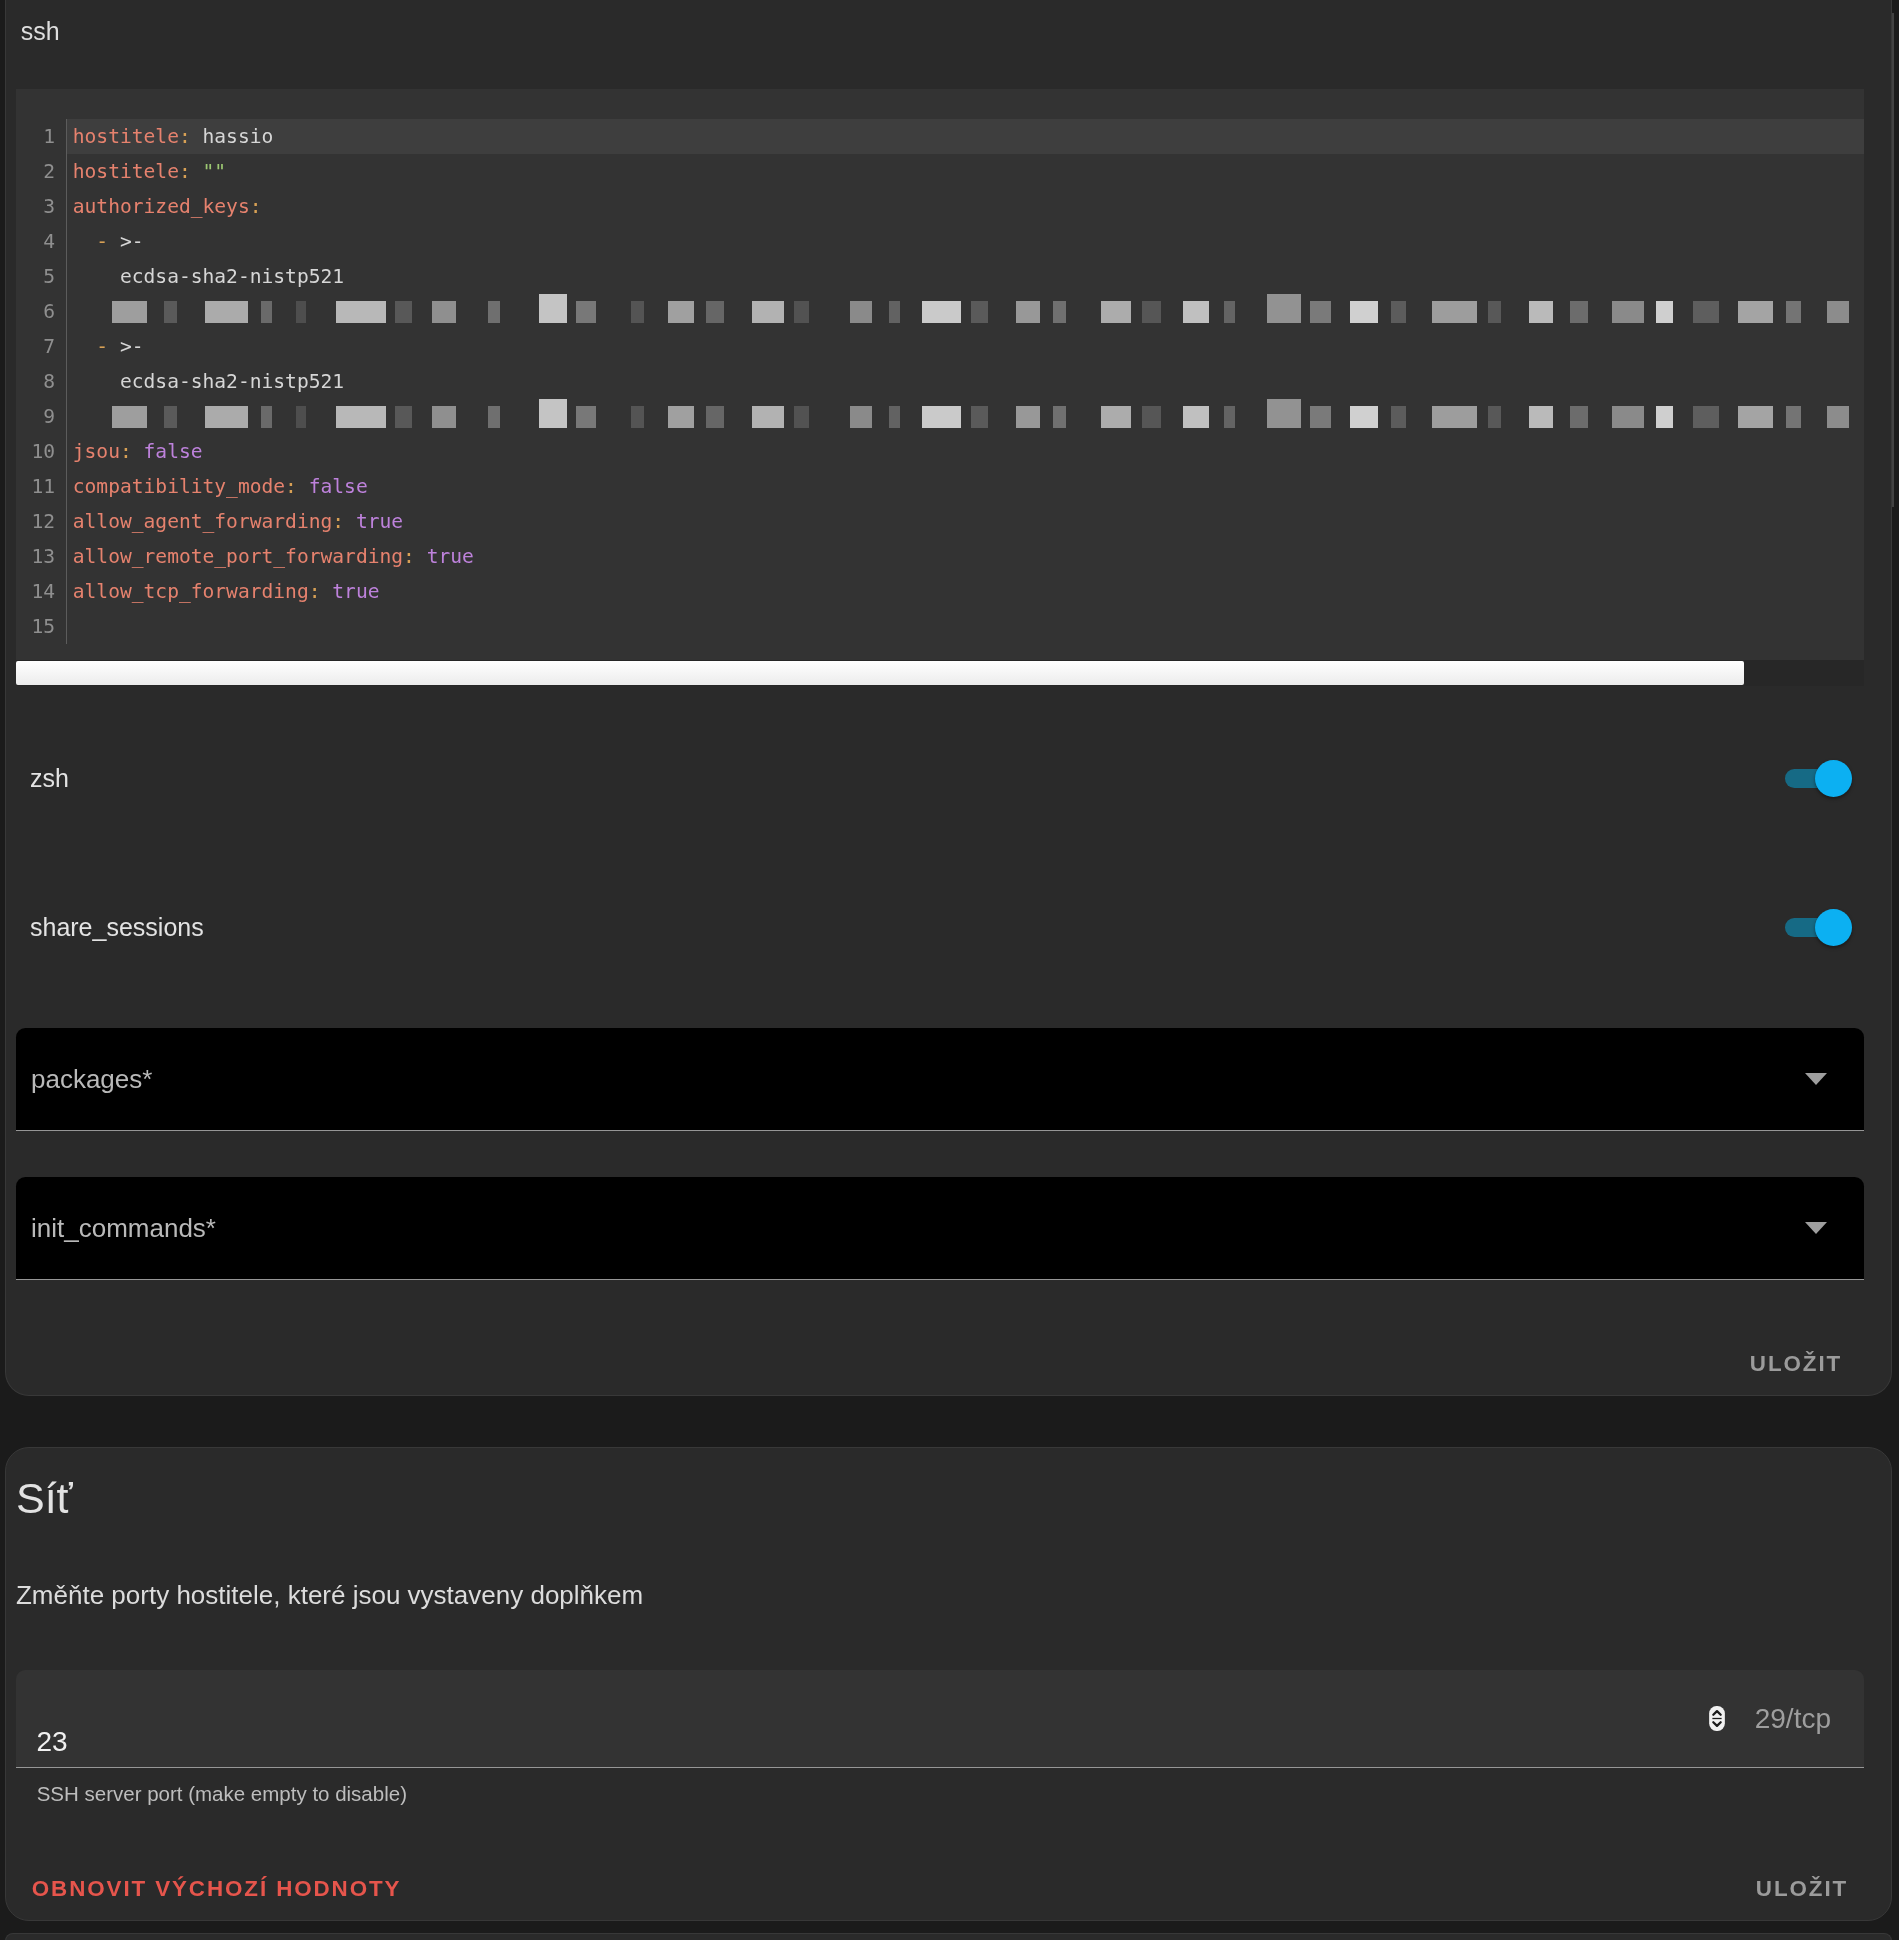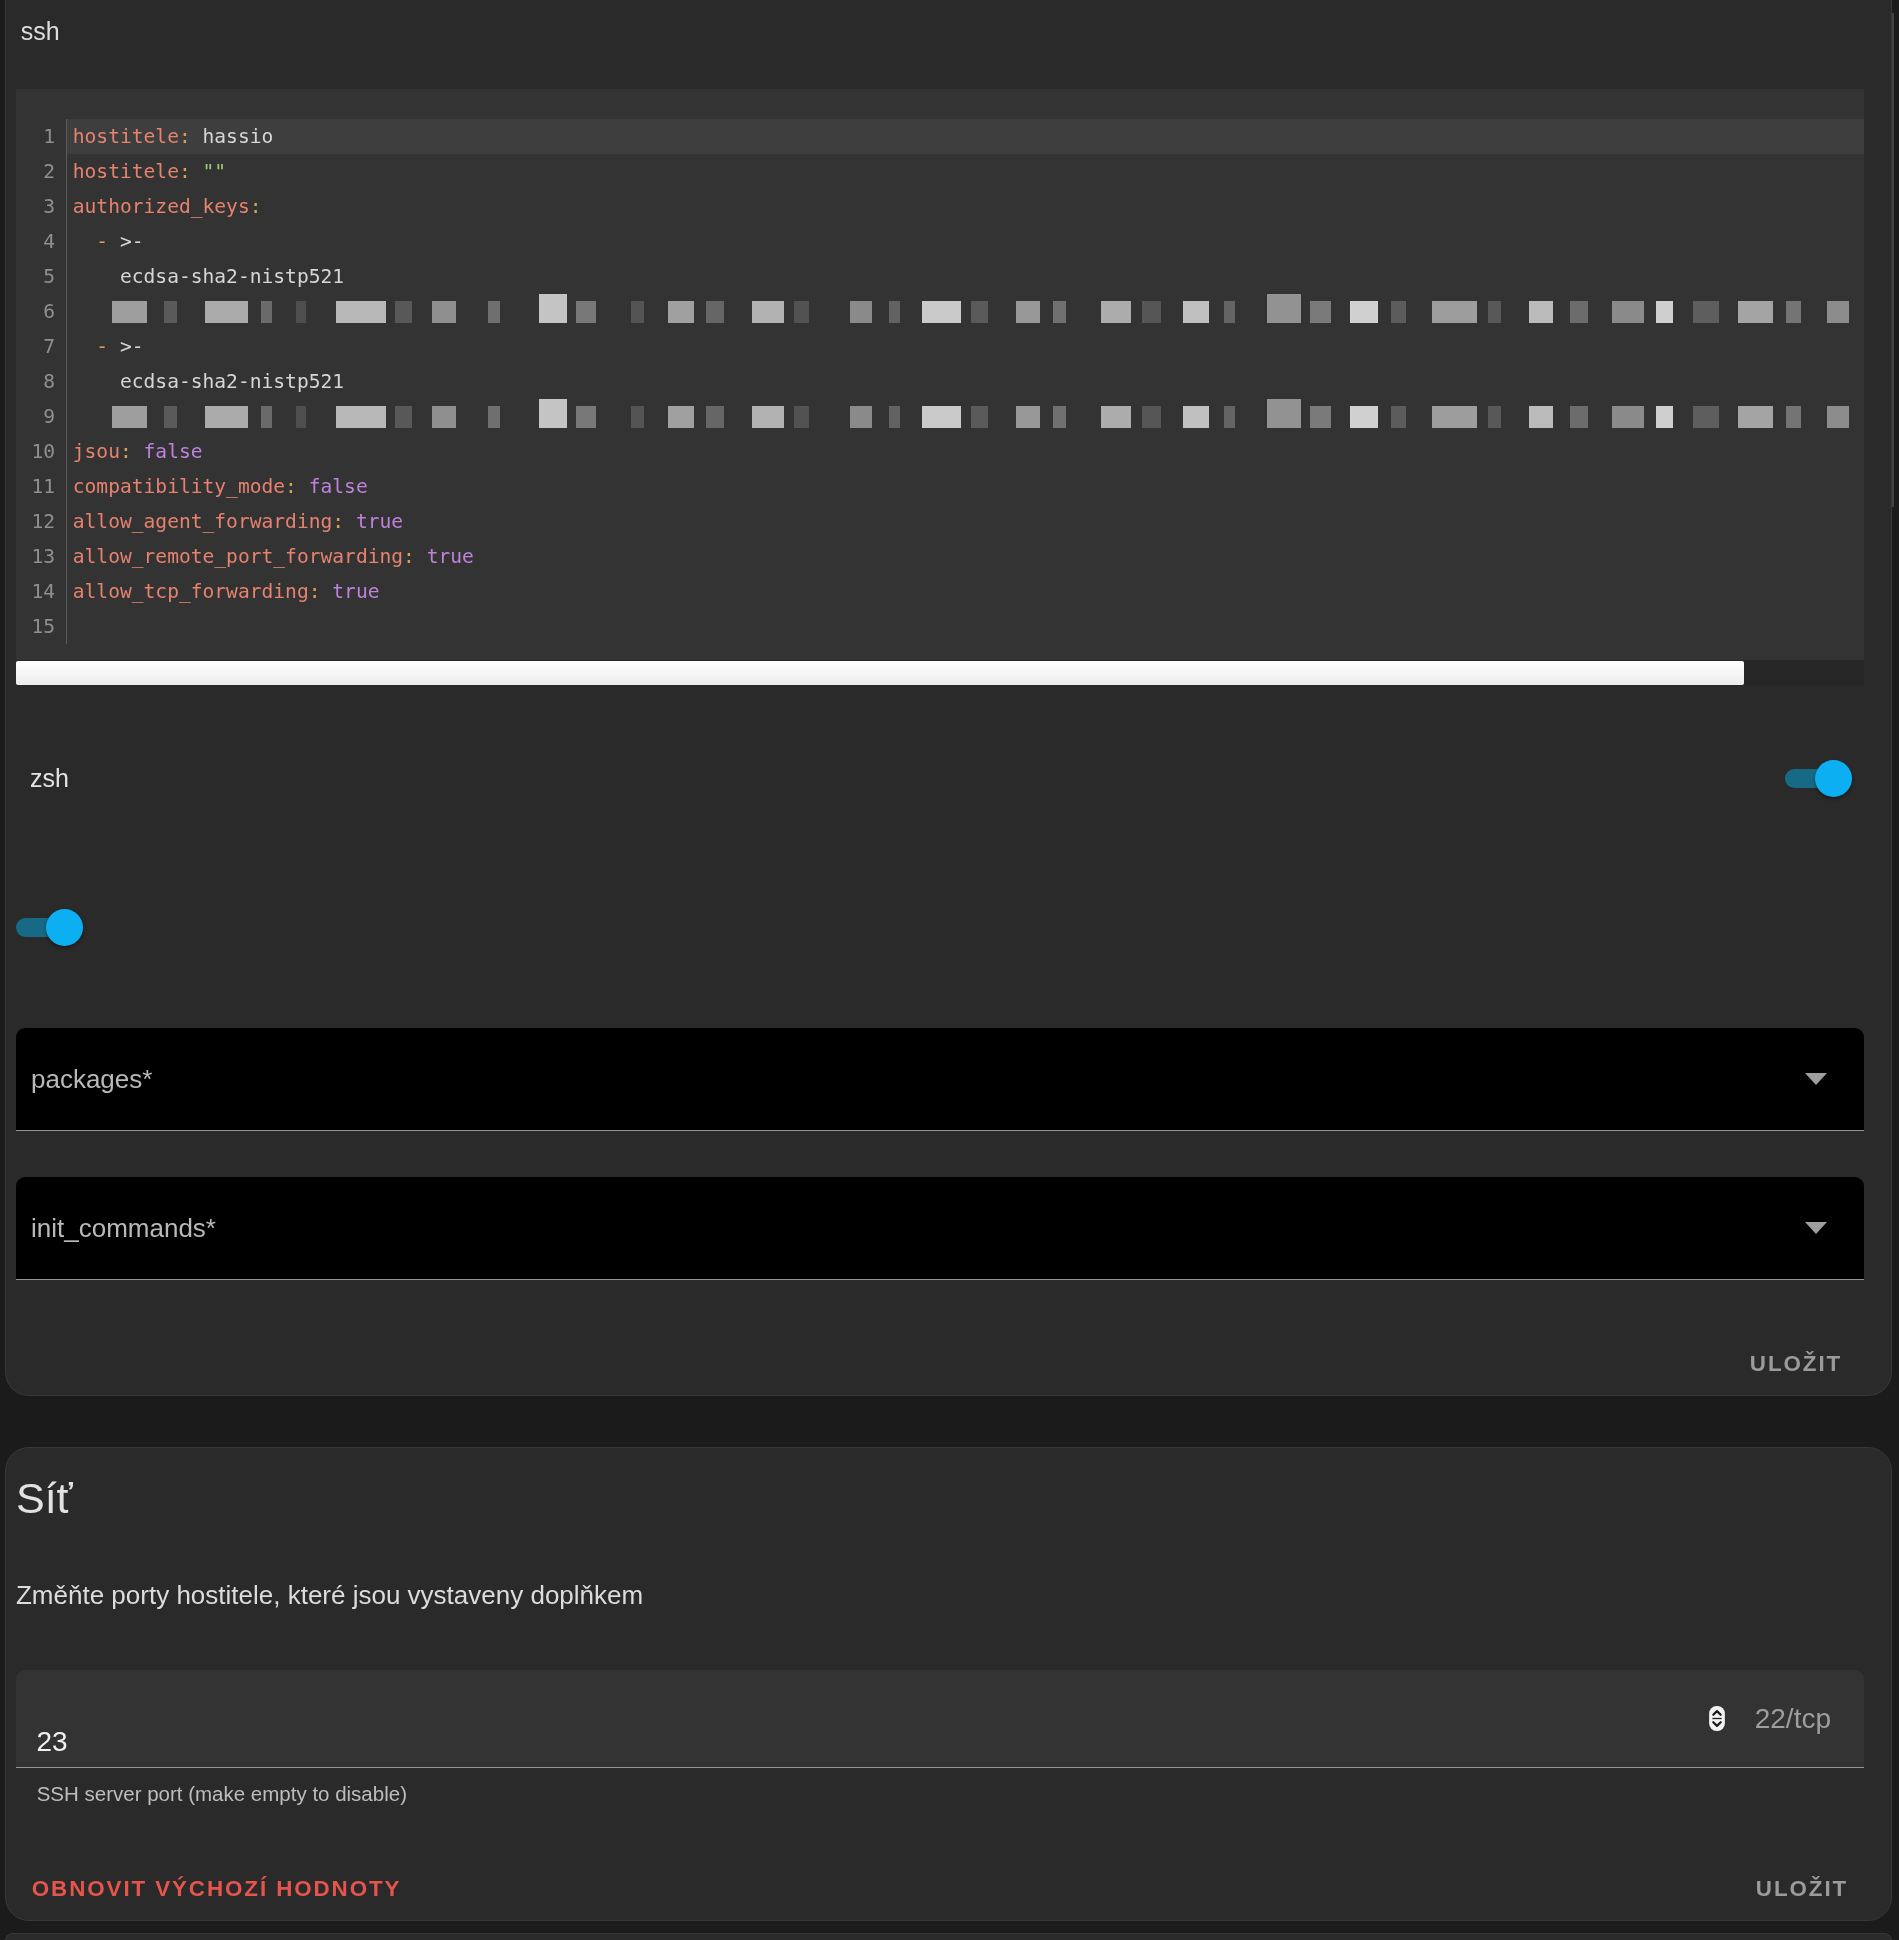--- a/index.html
+++ b/index.html
@@ -161,20 +161,21 @@
 
     <div class="toggle-row row-zsh">
       <span class="row-label">zsh</span>
       <div class="switch">
         <div class="track"></div>
         <div class="thumb"></div>
       </div>
     </div>
 
     <div class="toggle-row row-share">
+      <span class="row-label">share_sessions</span>
       <div class="switch">
         <div class="track"></div>
         <div class="thumb"></div>
       </div>
     </div>
 
     <div class="select-field sel-packages">
       <span class="sel-label">packages*</span>
       <span class="dd-arrow"></span>
     </div>
@@ -194,21 +195,21 @@
     <div class="port-field">
       <input class="port-value" type="text" value="23" style="">
       <span class="spinner">
         <svg width="16" height="25" viewBox="0 0 17 27">
           <rect width="17" height="27" rx="8" fill="#f2f2f2"></rect>
           <path d="M4.5 9.5 L8.5 5.5 L12.5 9.5" stroke="#1d1d1d" stroke-width="2.4" fill="none" stroke-linecap="round" stroke-linejoin="round"></path>
           <path d="M4.5 17.5 L8.5 21.5 L12.5 17.5" stroke="#1d1d1d" stroke-width="2.4" fill="none" stroke-linecap="round" stroke-linejoin="round"></path>
           <line x1="3.5" y1="13.5" x2="13.5" y2="13.5" stroke="#1d1d1d" stroke-width="1.4"></line>
         </svg>
       </span>
-      <span class="port-map">22/tcp</span>
+      <span class="port-map">29/tcp</span>
     </div>
     <div class="port-helper">SSH server port (make empty to disable)</div>
 
     <div class="net-actions">
       <button class="txt-btn btn-red">OBNOVIT VÝCHOZÍ HODNOTY</button>
       <span class="spacer"></span>
       <button class="txt-btn btn-gray">ULOŽIT</button>
     </div>
   </section>
 

